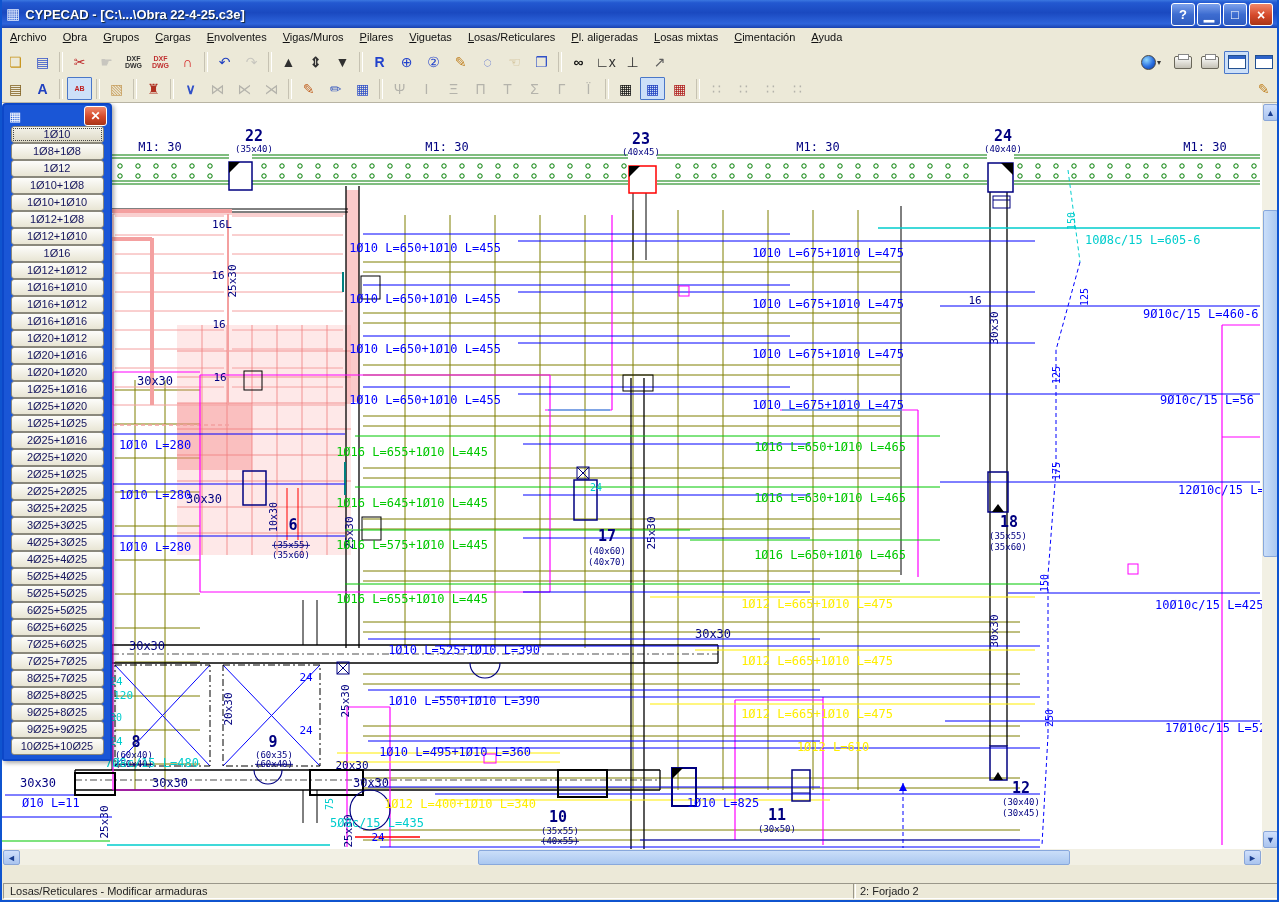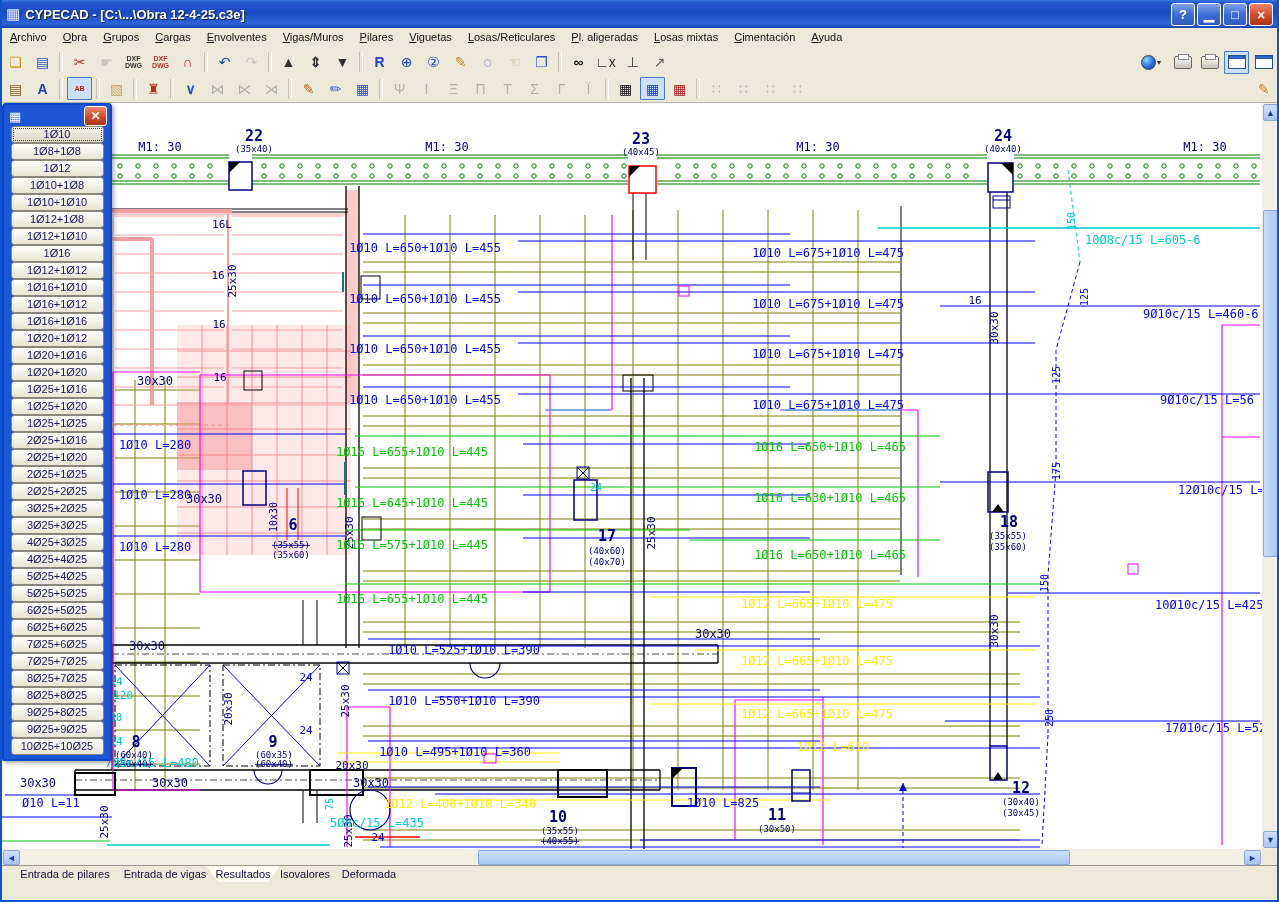--- a/index.html
+++ b/index.html
@@ -66,21 +66,21 @@
 </head>
 <body>
 
 <div id="root">
   <div class="wb" id="bL"></div>
   <div class="wb" id="bR"></div>
   <div class="wb" id="bB"></div>
 
   <div class="titlebar">
     <span class="appicon">▦</span>
-    <span class="ttl">CYPECAD - [C:\...\Obra 12-4-25.c3e]</span>
+    <span class="ttl">CYPECAD - [C:\...\Obra 22-4-25.c3e]</span>
     <span class="tbtns">
         <span class="tbtn">?</span>
         <span class="tbtn">▁</span>
         <span class="tbtn">□</span>
         <span class="tbtn close">×</span>
       </span>
   </div>
 
   <div class="menubar">
       <span class="mi"><u>A</u>rchivo</span>
@@ -825,31 +825,18 @@
     <div class="sbtn" style="left:1px;top:1px;width:13px;height:15px">▲</div>
     <div class="thumb" style="left:1px;top:107px;width:13px;height:345px"></div>
     <div class="sbtn" style="left:1px;bottom:1px;width:13px;height:15px">▼</div>
   </div>
   <div class="sb" id="hsb">
     <div class="sbtn" style="left:1px;top:1px;width:15px;height:13px">◄</div>
     <div class="thumb" id="hthumb" style="left:476px;top:1px;width:590px;height:13px"></div>
     <div class="sbtn" style="right:1px;top:1px;width:15px;height:13px">►</div>
   </div>
 
-  <div id="tabbar">
-      <div class="tab" style="width: 118px;">
-        <span>Entrada de pilares</span>
-      </div>
-      <div class="tab" style="width: 108px;">
-        <span>Entrada de vigas</span>
-      </div>
-      <div class="tab act" style="width: 74px;">
-        <span>Resultados</span>
-      </div>
-      <div class="tab" style="width: 76px;">
-        <span>Isovalores</span>
-      </div>
-      <div class="tab" style="width: 78px;">
-        <span>Deformada</span>
-      </div>
-    </div>
-
+
+  <div id="status">
+    <div class="spanel" id="sleft">Losas/Reticulares - Modificar armaduras</div>
+    <div class="spanel" id="sright">2: Forjado 2</div>
+  </div>
 </div>
 
 </body></html>

